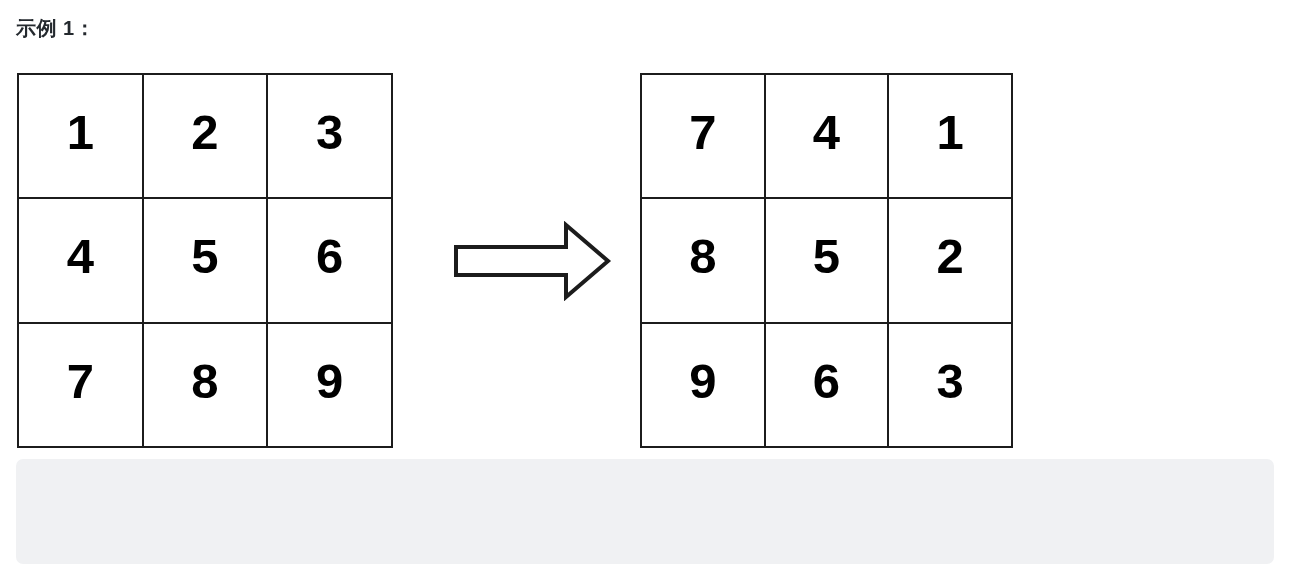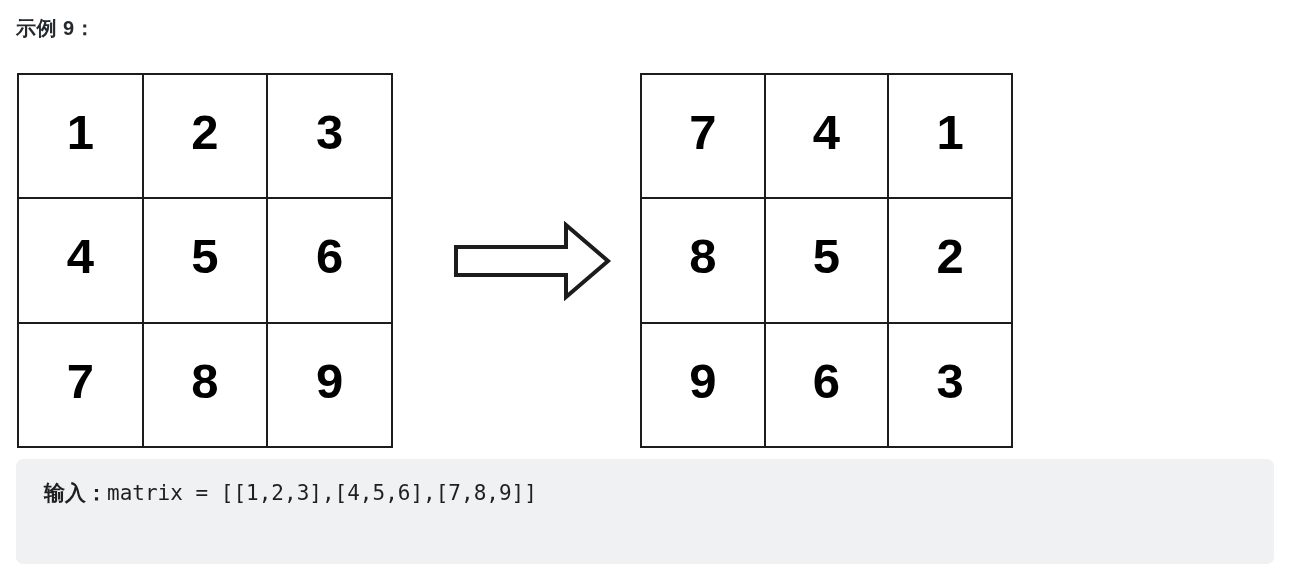--- a/index.html
+++ b/index.html
@@ -99,21 +99,21 @@
     white-space: pre;
   }
   .code-label {
     font-weight: bold;
     font-family: "DejaVu Sans", "Liberation Sans", sans-serif;
   }
 </style>
 </head>
 <body>
 
-<div class="example-title">示例 9：</div>
+<div class="example-title">示例 1：</div>
 
 <div class="figure">
 
   <div class="matrix-grid matrix-left">
     <div class="matrix-cell">
       <span class="cell-value">1</span>
     </div>
     <div class="matrix-cell">
       <span class="cell-value">2</span>
     </div>
@@ -172,14 +172,13 @@
       <span class="cell-value">6</span>
     </div>
     <div class="matrix-cell">
       <span class="cell-value">3</span>
     </div>
   </div>
 
 </div>
 
 <div class="code-block">
-  <div class="code-line"><span class="code-label">输入：</span><span>matrix = [[1,2,3],[4,5,6],[7,8,9]]</span></div>
 </div>
 
 </body></html>

